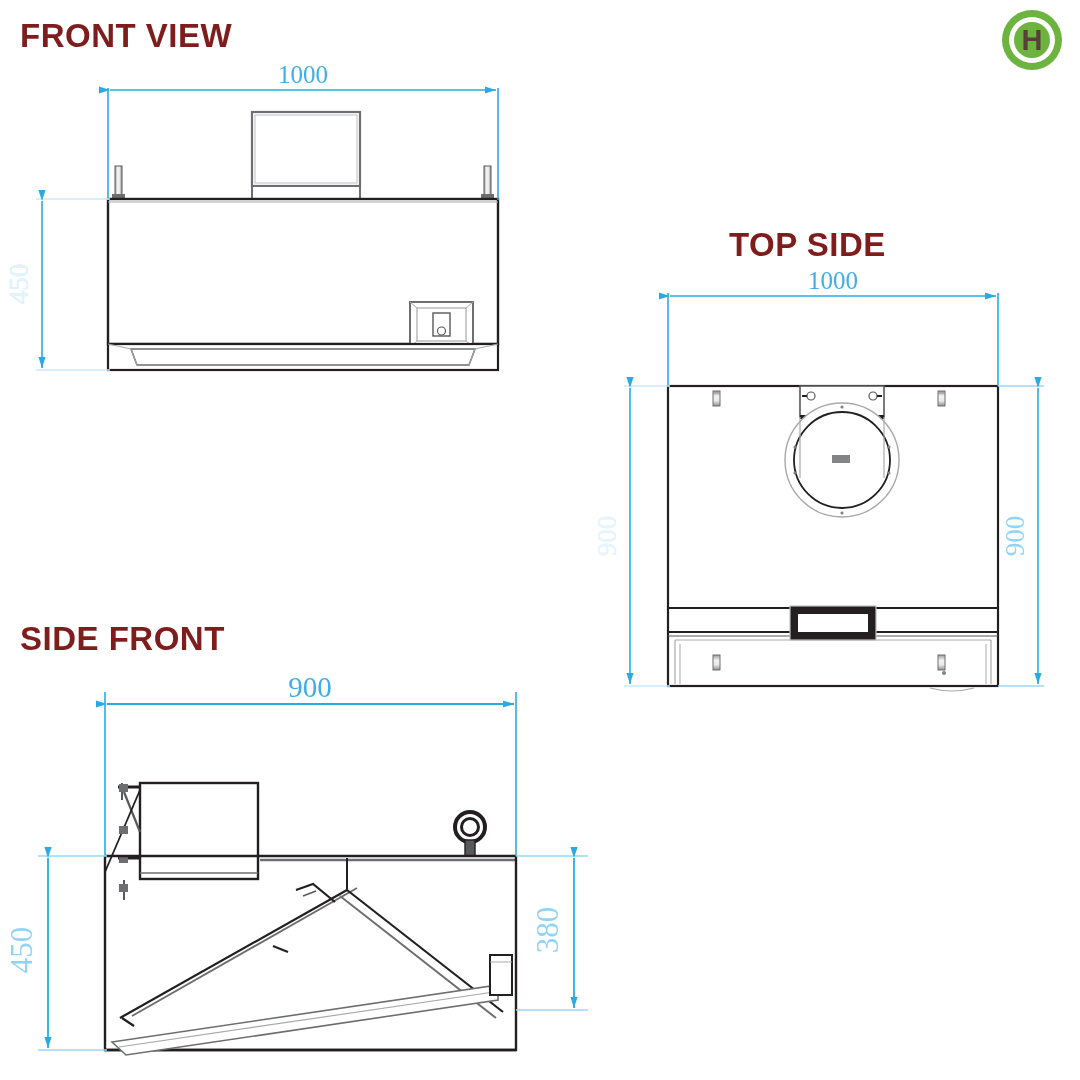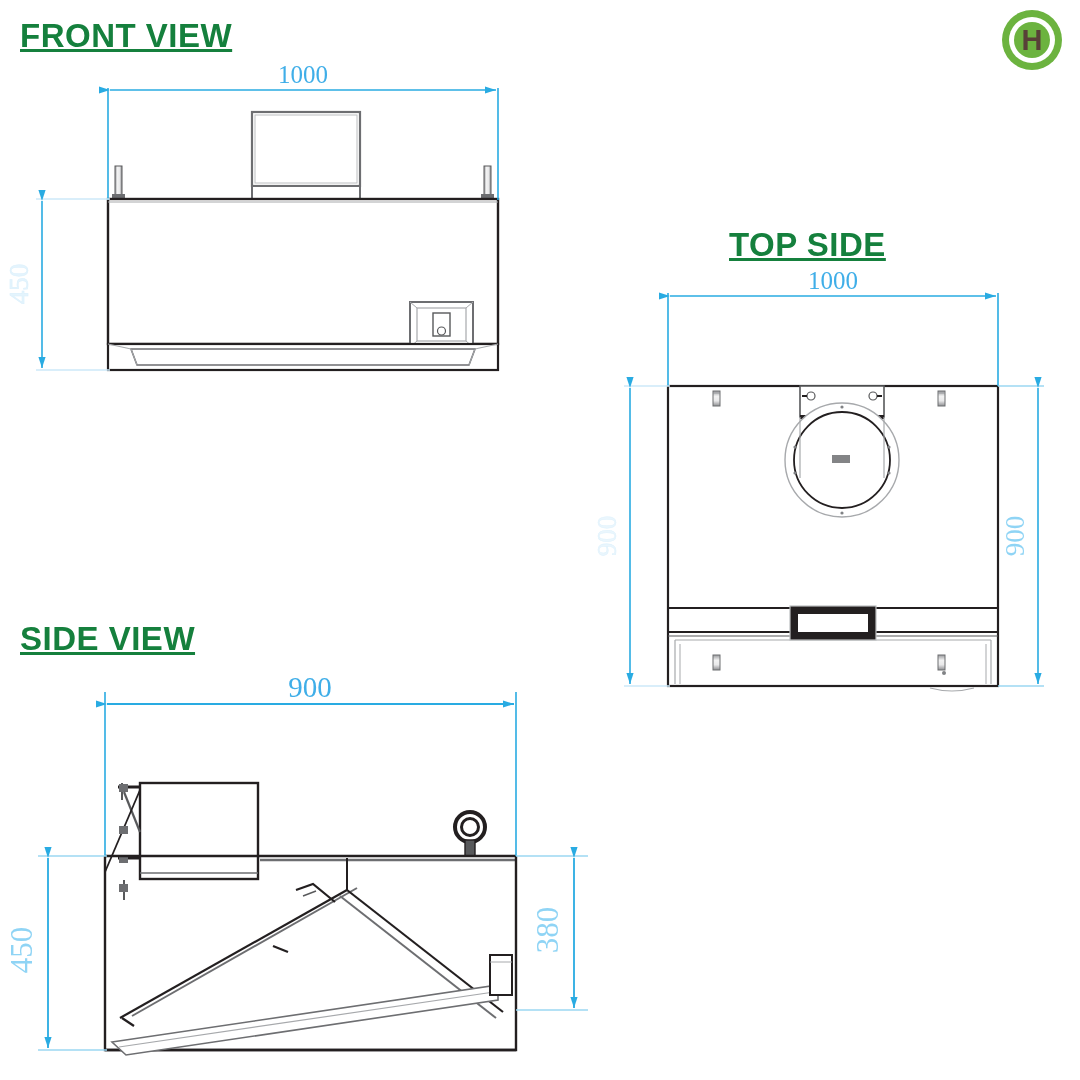--- a/index.html
+++ b/index.html
@@ -19,23 +19,22 @@
     left: 0; top: 0;
     width: 1080px;
     height: 1080px;
   }
   .view-title {
     position: absolute;
     font-family: "Liberation Sans", sans-serif;
     font-weight: bold;
     font-size: 33px;
     letter-spacing: 0.5px;
-    color: #15803d;
+    color: #7f1d1d;
     white-space: nowrap;
-    text-decoration: underline;
   }
   #title-front { left: 20px; top: 17px; }
   #title-top   { left: 729px; top: 226px; }
   #title-side  { left: 20px; top: 620px; }
 
   svg.drawing {
     position: absolute;
     left: 0; top: 0;
     width: 1080px;
     height: 1080px;
@@ -51,21 +50,21 @@
 </style>
 </head>
 <body>
 
 <div id="stage">
 
   <div class="view-title" id="title-front">FRONT VIEW</div>
 
   <div class="view-title" id="title-top">TOP SIDE</div>
 
-  <div class="view-title" id="title-side">SIDE VIEW</div>
+  <div class="view-title" id="title-side">SIDE FRONT</div>
 
   <div class="logo-wrap">
     <svg width="64" height="64" viewBox="0 0 64 64">
       <circle cx="32" cy="32" r="30" fill="#6CB33F"></circle>
       <circle cx="32" cy="32" r="23" fill="#ffffff"></circle>
       <circle cx="32" cy="32" r="18" fill="#6CB33F"></circle>
       <text x="32" y="32" text-anchor="middle" dominant-baseline="central" font-family="Liberation Sans, sans-serif" font-weight="bold" font-size="29" fill="#584038">H</text>
     </svg>
   </div>
 

